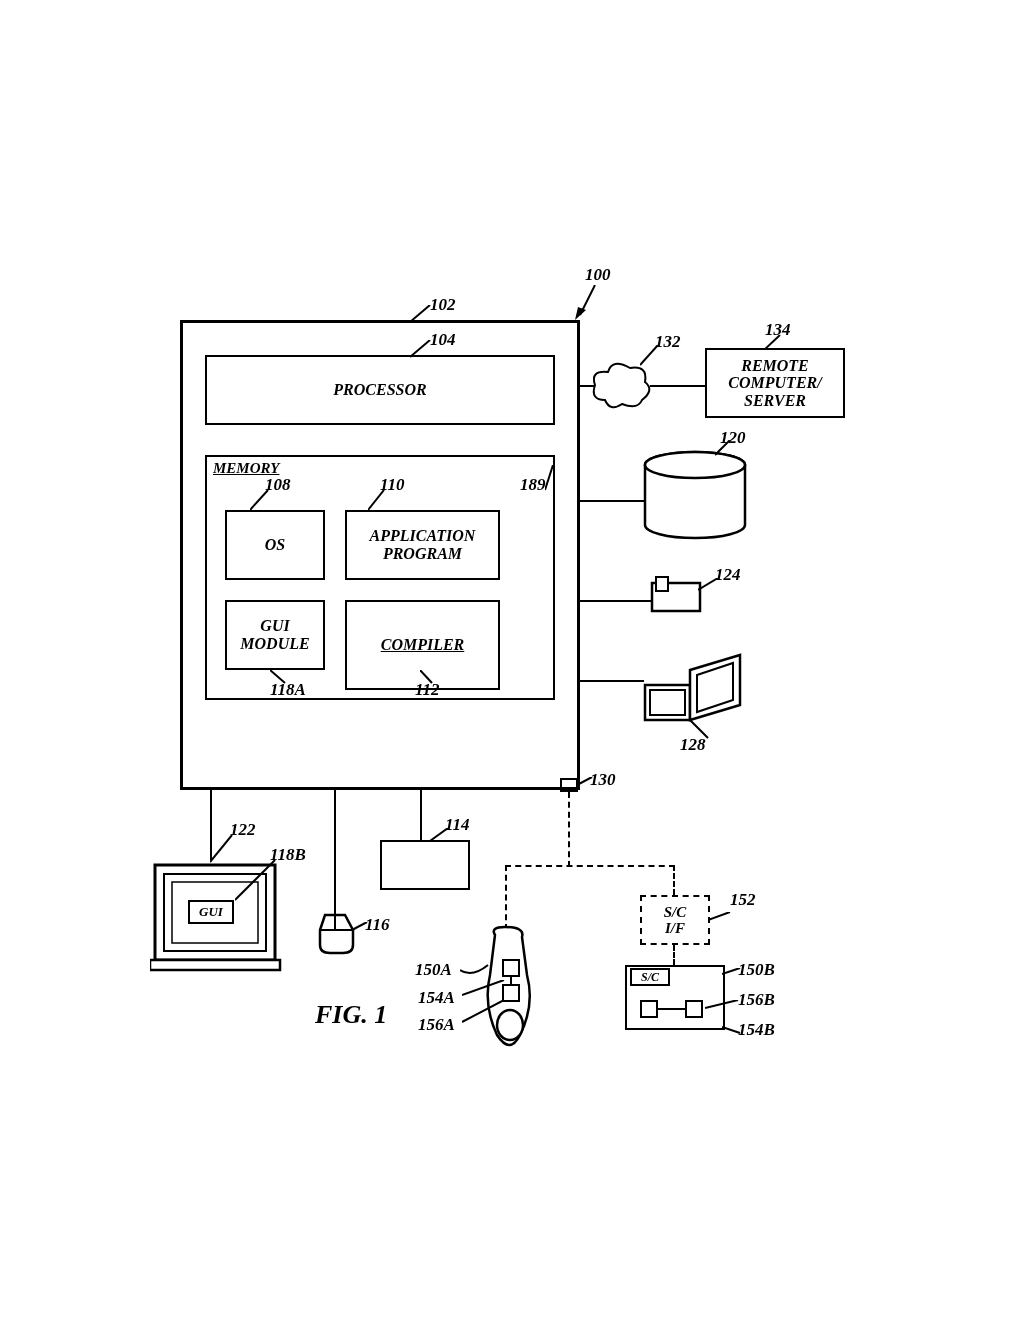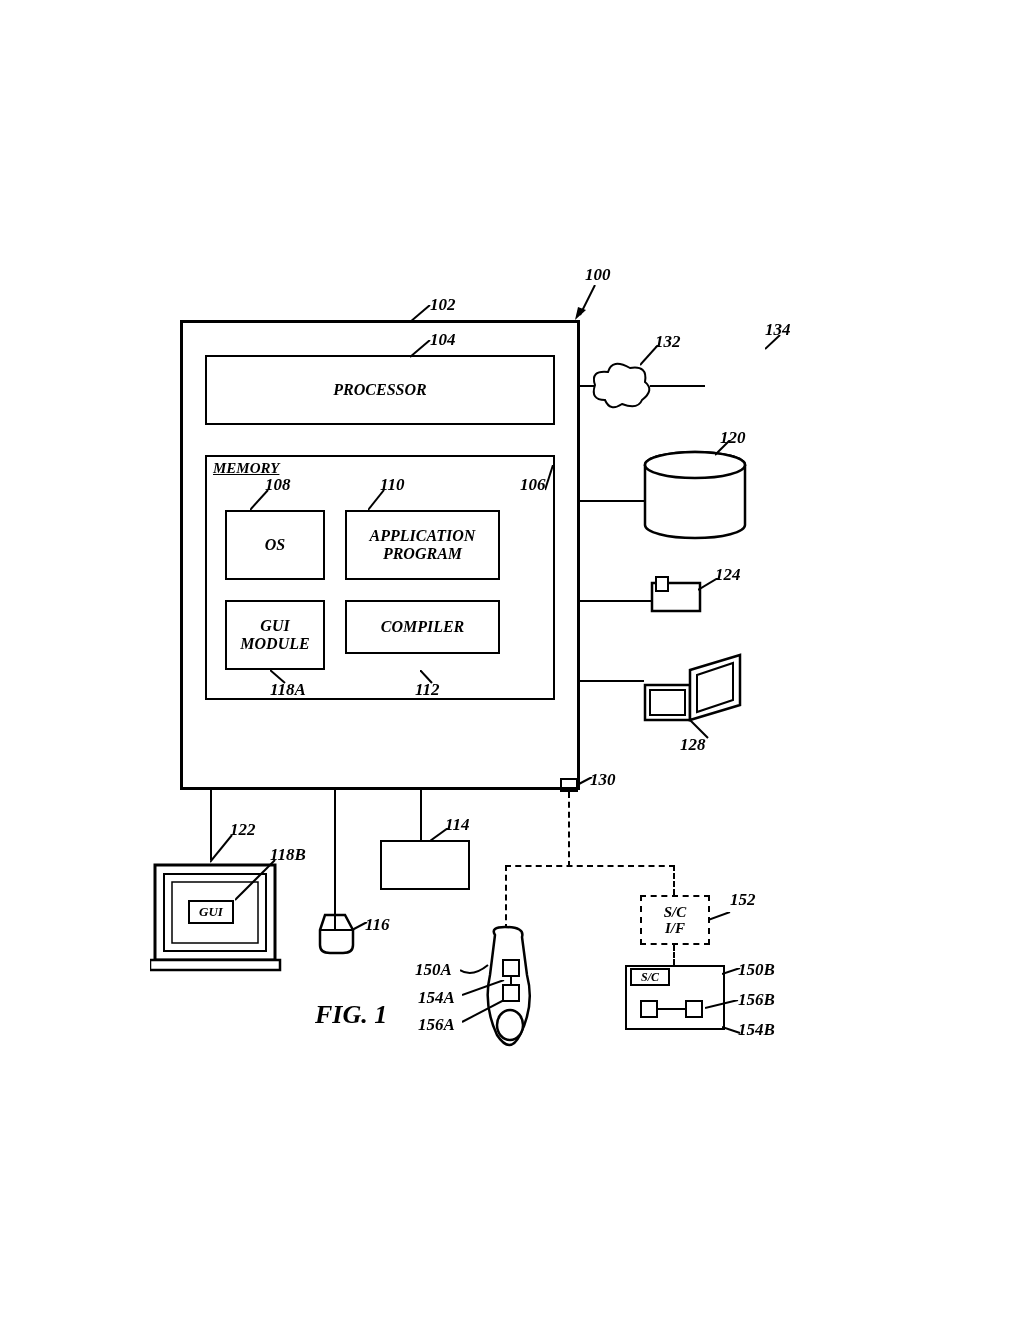--- a/index.html
+++ b/index.html
@@ -95,41 +95,41 @@
     <div class="box" style="left:195px; top:230px; width:155px; height:70px; white-space:pre-line; line-height:1.1;text-align:center;">
       <span>APPLICATION
 PROGRAM</span>
     </div>
 
     <div class="box" style="left:75px; top:320px; width:100px; height:70px; white-space:pre-line; line-height:1.1;">
       <span>GUI
 MODULE</span>
     </div>
 
-    <div class="box" style="left:195px; top:320px; width:155px; height:54px;">
+    <div class="box" style="left:195px; top:320px; width:155px; height:90px;text-decoration:underline;">
       <span>COMPILER</span>
     </div>
 
     <div class="label" style="left:435px; top:-15px;">100</div>
     <svg style="left:425px; top:5px;" width="30" height="40">
       <line x1="20" y1="0" x2="5" y2="30" stroke="#000" stroke-width="2"></line>
       <polygon points="0,35 11,25 3,22" fill="#000"></polygon>
     </svg>
 
     <div class="label" style="left:280px; top:15px;">102</div>
     <svg style="left:260px; top:25px;" width="25" height="20">
         <line x1="20" y1="0" x2="0" y2="17" stroke="#000" stroke-width="2"></line>
       </svg>
 
     <div class="label" style="left:280px; top:50px;">104</div>
     <svg style="left:260px; top:60px;" width="25" height="20">
         <line x1="20" y1="0" x2="0" y2="17" stroke="#000" stroke-width="2"></line>
       </svg>
 
-    <div class="label" style="left:370px; top:195px;">106</div>
+    <div class="label" style="left:370px; top:195px;">189</div>
     <svg style="left:395px; top:185px;" width="20" height="30">
         <line x1="8" y1="0" x2="0" y2="25" stroke="#000" stroke-width="2"></line>
       </svg>
 
     <div class="label" style="left:115px; top:195px;">108</div>
     <svg style="left:100px; top:210px;" width="20" height="25">
         <line x1="18" y1="0" x2="0" y2="20" stroke="#000" stroke-width="2"></line>
       </svg>
 
     <div class="label" style="left:230px; top:195px;">110</div>
@@ -150,20 +150,25 @@
     <svg style="left:440px; top:80px;" width="65" height="55">
       <path d="M 15 40 Q 0 40 5 25 Q 0 10 18 12 Q 22 -2 40 8 Q 58 5 55 22 Q 65 30 52 40 Q 48 50 32 44 Q 20 52 15 40 Z" fill="#fff" stroke="#000" stroke-width="2"></path>
     </svg>
     <div class="label" style="left:505px; top:52px;">132</div>
     <svg style="left:490px; top:65px;" width="20" height="25">
         <line x1="18" y1="0" x2="0" y2="20" stroke="#000" stroke-width="2"></line>
       </svg>
     <div class="conn h" style="left:429px; top:105px; width:15px;"></div>
     <div class="conn h" style="left:500px; top:105px; width:55px;"></div>
 
+    <div class="box" style="left:555px; top:68px; width:140px; height:70px; white-space:pre-line; line-height:1.1;">
+      <span>REMOTE
+COMPUTER/
+SERVER</span>
+    </div>
     <div class="label" style="left:615px; top:40px;">134</div>
     <svg style="left:615px; top:55px;" width="20" height="18">
         <line x1="15" y1="0" x2="0" y2="14" stroke="#000" stroke-width="2"></line>
       </svg>
 
     <svg style="left:490px; top:170px;" width="110" height="95">
       <ellipse cx="55" cy="15" rx="50" ry="13" fill="#fff" stroke="#000" stroke-width="2.5"></ellipse>
       <path d="M 5 15 L 5 75 A 50 13 0 0 0 105 75 L 105 15" fill="#fff" stroke="#000" stroke-width="2.5"></path>
       <ellipse cx="55" cy="15" rx="50" ry="13" fill="#fff" stroke="#000" stroke-width="2.5"></ellipse>
     </svg>

